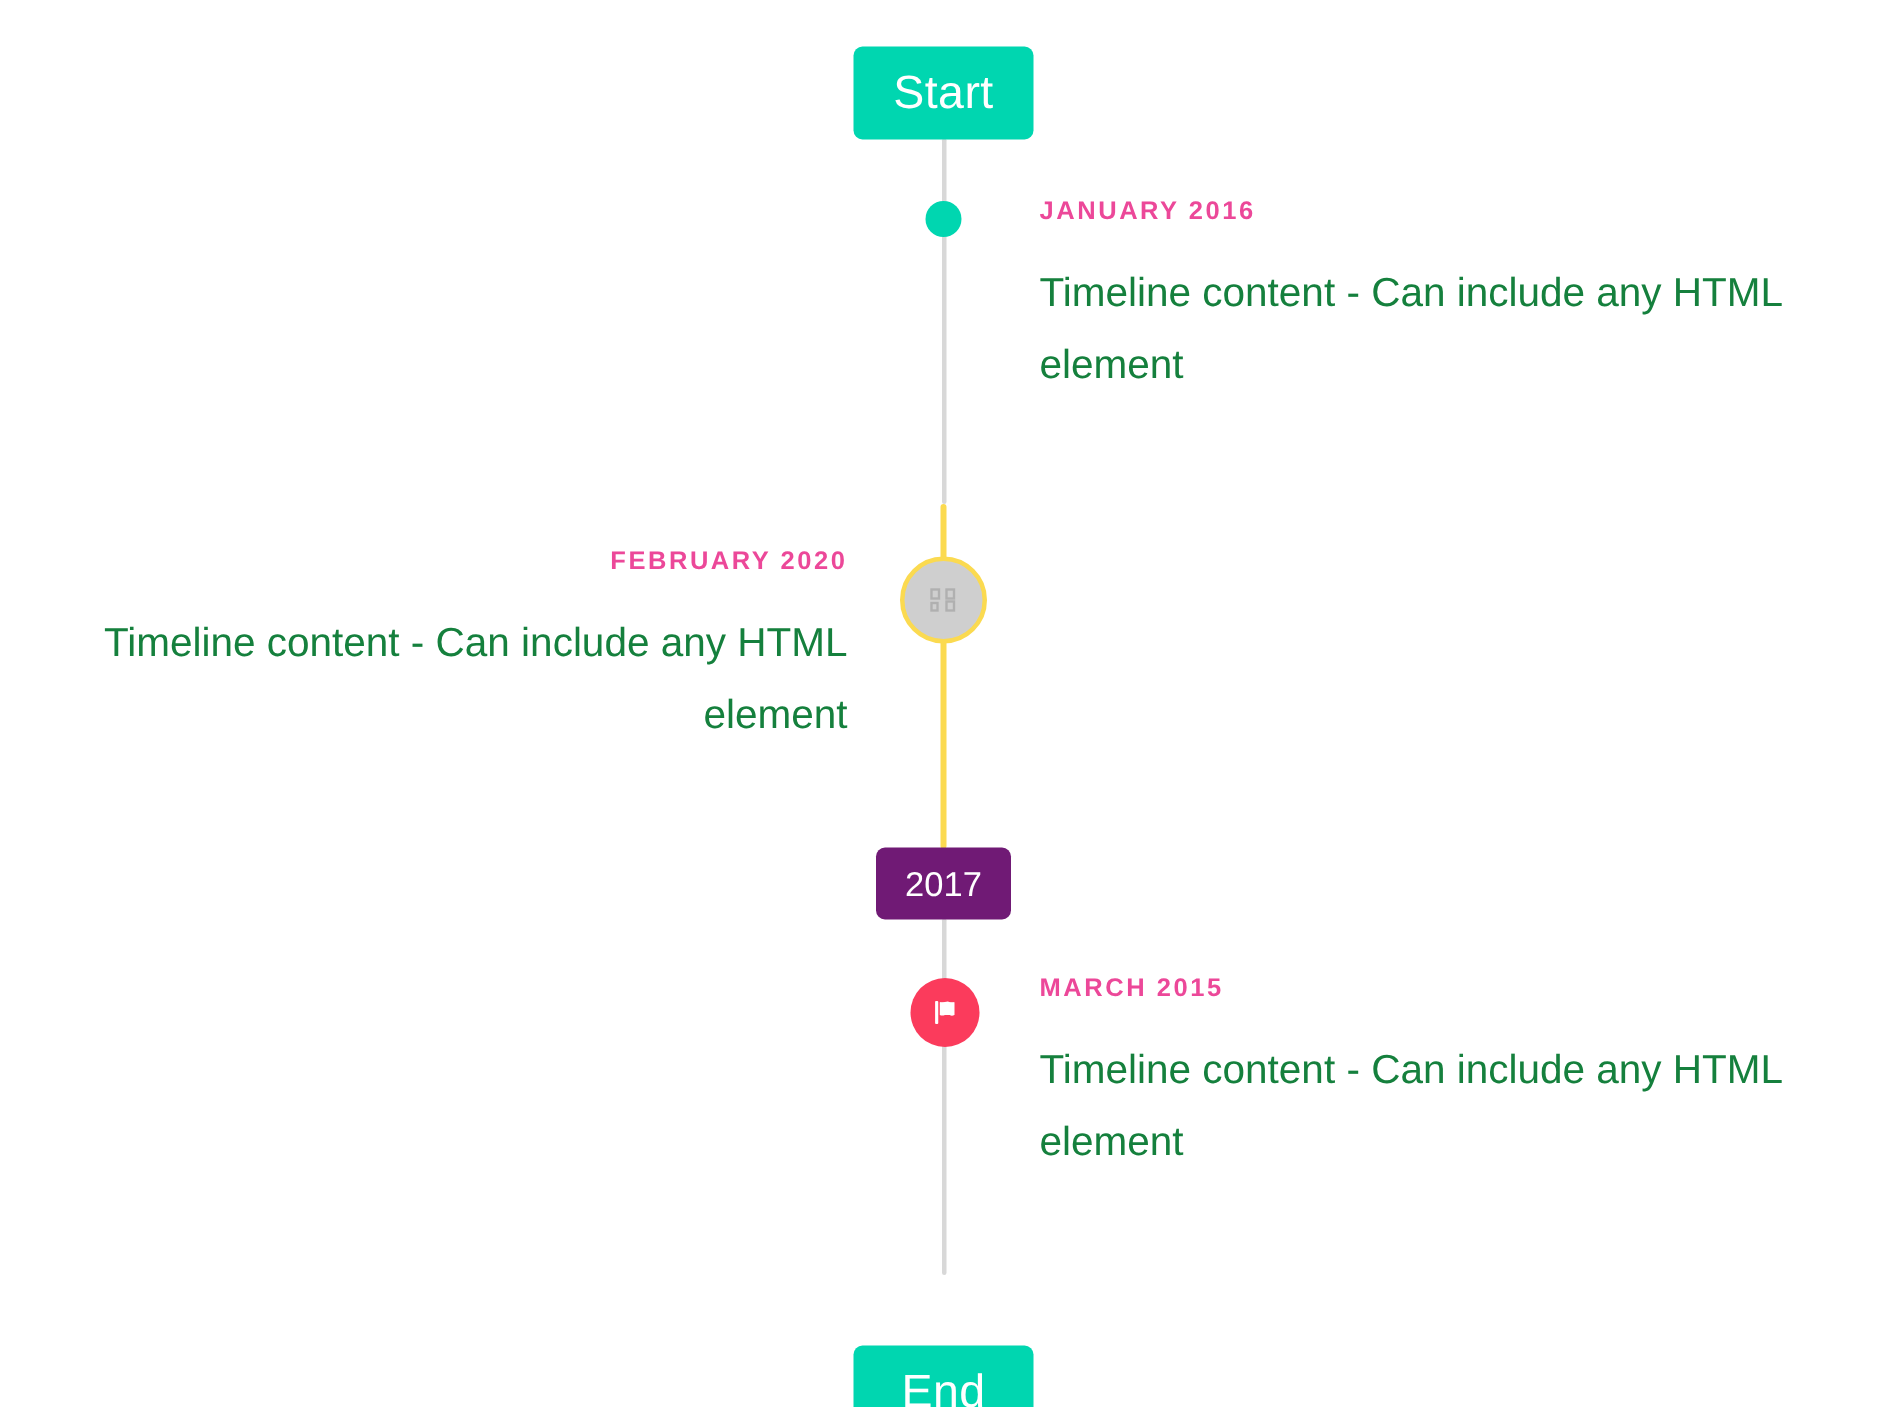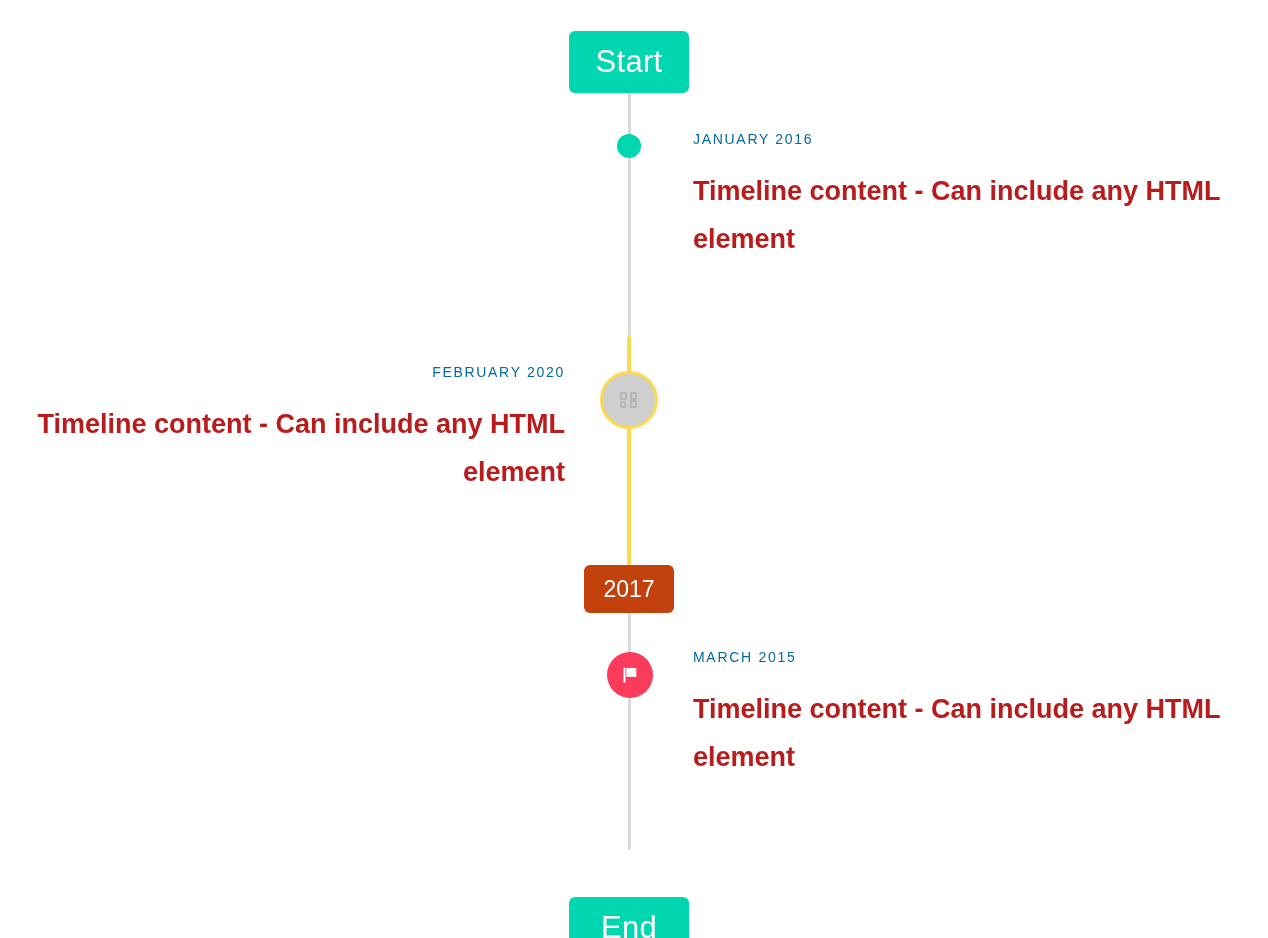--- a/index.html
+++ b/index.html
@@ -50,21 +50,21 @@
   .cap-start { top: 31px; }
   .cap-end   { top: 897px; }
 
   .cap-year {
     position: absolute;
     left: 584px;
     top: 565px;
     width: 90px;
     height: 48px;
     border-radius: 6px;
-    background: #c2410c;
+    background: #701a75;
     color: #ffffff;
     font-size: 23px;
     line-height: 48px;
     text-align: center;
     z-index: 4;
   }
 
   
   .marker { position: absolute; z-index: 5; }
 
@@ -113,33 +113,33 @@
   .entry { position: absolute; }
 
   .entry-right { left: 693px; width: 540px; text-align: left; }
   .entry-left  { left: 25px;  width: 540px; text-align: right; }
 
   .entry-jan { top: 131px; }
   .entry-feb { top: 364px; }
   .entry-mar { top: 649px; }
 
   .entry-date {
-    color: #0369a1;
-    font-size: 14px;
-    font-weight: normal;
+    color: #ec4899;
+    font-size: 17px;
+    font-weight: bold;
     letter-spacing: 1.7px;
     margin: 0 0 20px 0;
   }
 
   .entry-body {
-    color: #b91c1c;
+    color: #15803d;
     font-size: 27px;
     line-height: 48px;
     margin: 0;
-    font-weight: 700;
+    font-weight: 400;
   }
 </style>
 </head>
 <body>
 
 <div class="timeline">
 
   <div class="rail rail-grey-top"></div>
   <div class="rail rail-yellow"></div>
   <div class="rail rail-grey-mid"></div>

